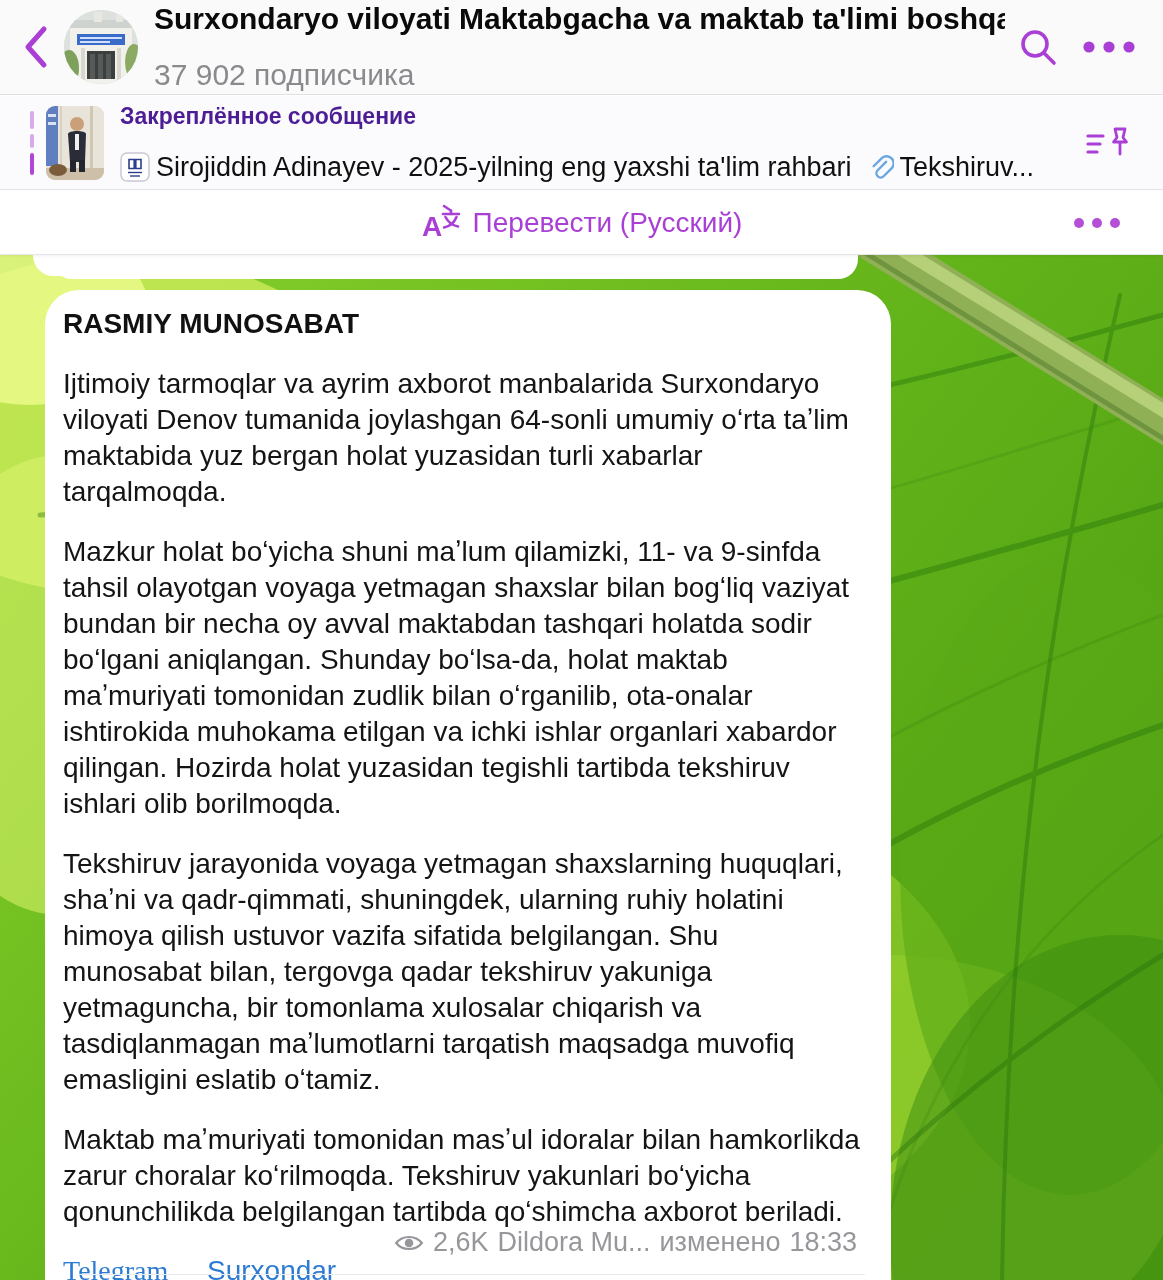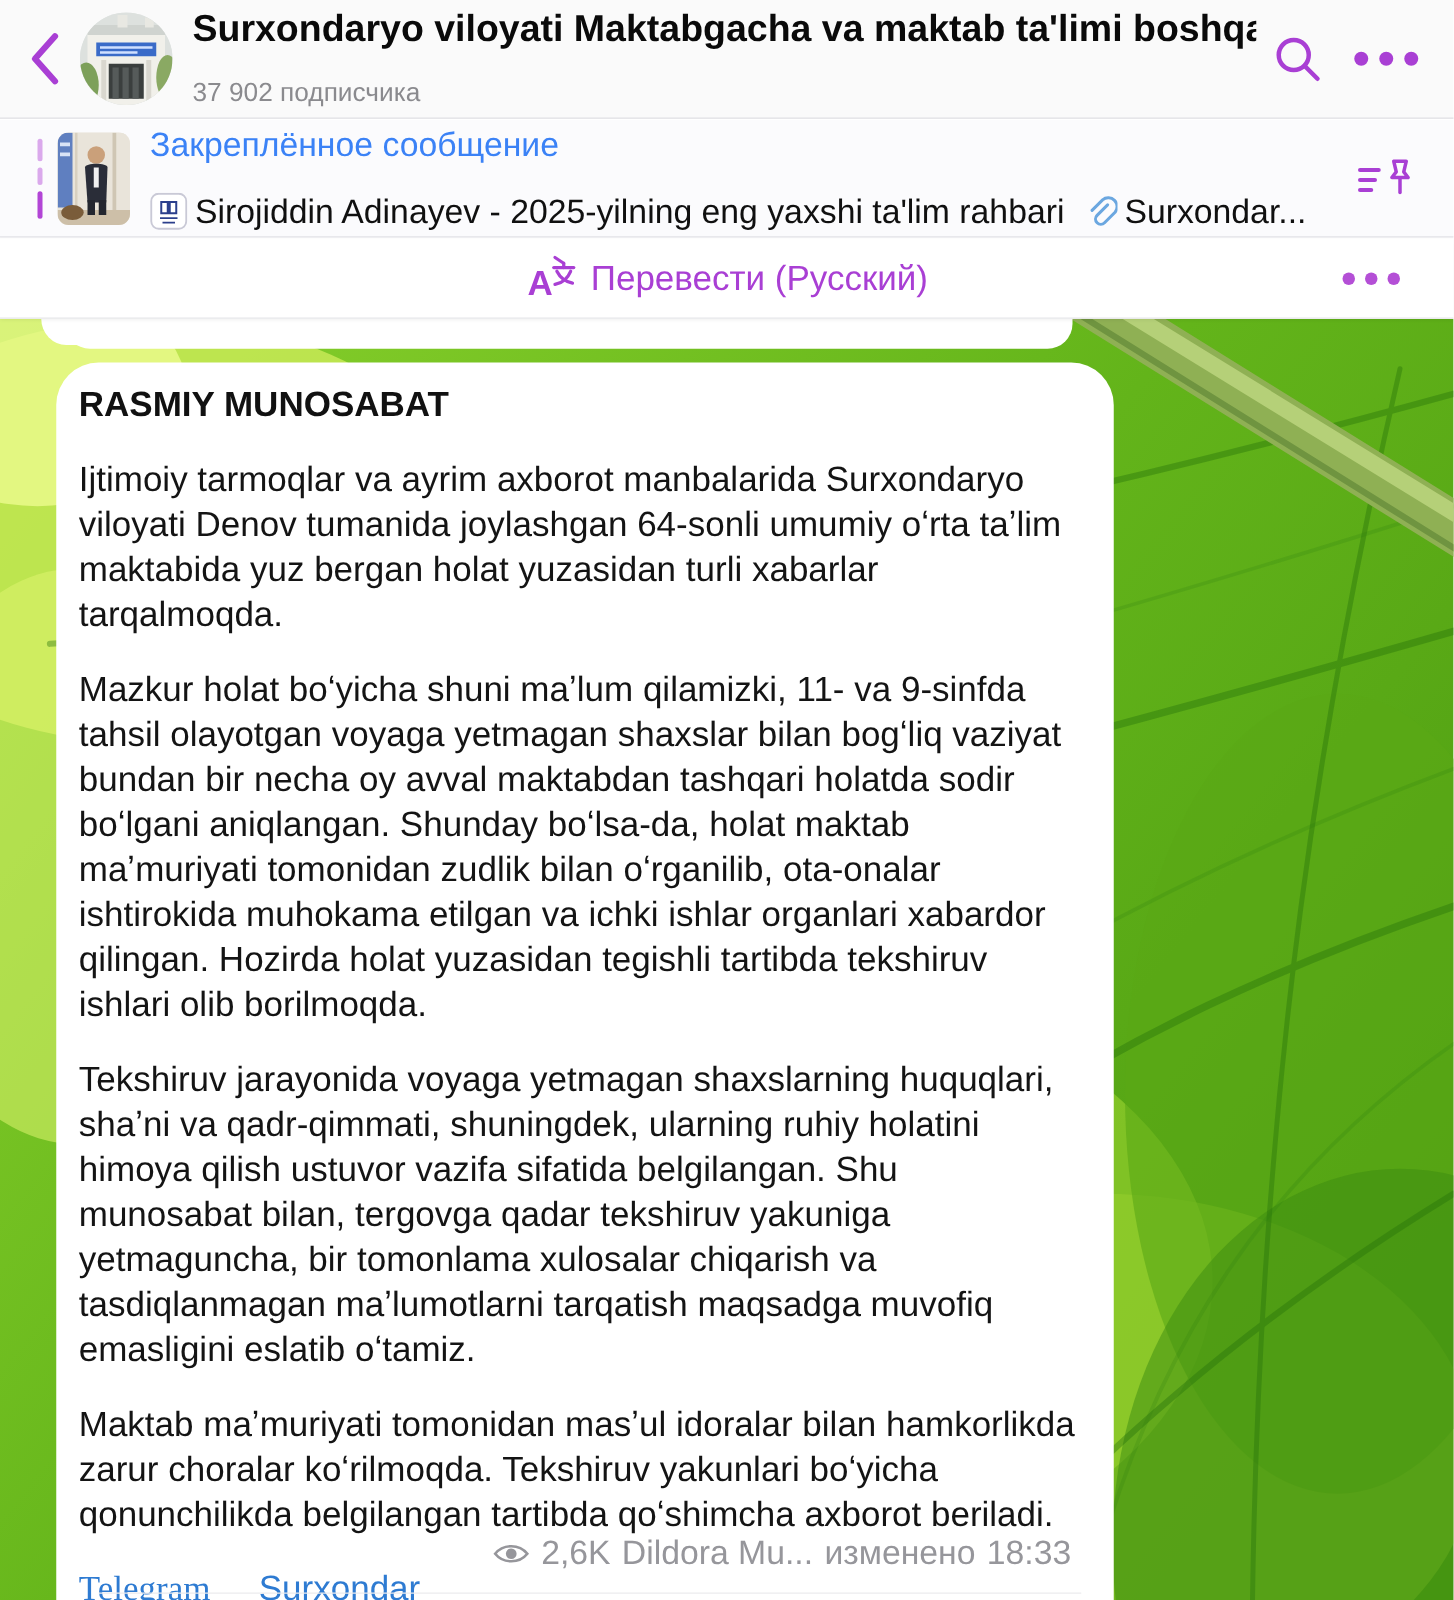--- a/index.html
+++ b/index.html
@@ -8,34 +8,34 @@
     position: relative; width: 1163px; height: 1280px; overflow: hidden;
     font-family: "Liberation Sans", "DejaVu Sans", sans-serif; background:#fff;
   }
   
   .bar { position:absolute; left:0; right:0; background:#fafafa; }
   .header { top:0; height:95px; border-bottom:1px solid #e0e0e4; display:flex; align-items:center; padding:0 16px 0 14px; z-index:6; }
   .back-btn { width:42px; height:70px; display:flex; align-items:center; justify-content:center; flex:0 0 auto; }
   .avatar { width:74px; height:74px; border-radius:50%; overflow:hidden; flex:0 0 auto; margin-left:8px; background:#dfe3e2; }
   .hgroup { flex:1 1 auto; min-width:0; margin-left:16px; }
   .htitle { font-size:30px; font-weight:600; color:#0a0a0a; white-space:nowrap; overflow:hidden; }
-  .hsub { font-size:21px; color:#8a8a8e; margin-top:22px; }
+  .hsub { font-size:30px; color:#8a8a8e; margin-top:22px; }
   .icon-btn { flex:0 0 auto; display:flex; align-items:center; justify-content:center; }
   .search-btn { width:66px; height:70px; }
   .menu-btn { width:76px; height:70px; }
 
   .pinned { top:96px; height:94px; border-bottom:1px solid #e2e2e6; background:#fbfbfd; display:flex; align-items:center; padding:0 20px 0 30px; z-index:6; }
   .pin-segments { display:flex; flex-direction:column; gap:5px; margin-right:12px; flex:0 0 auto; }
   .pin-segments i { display:block; width:4px; border-radius:2px; background:#b245d6; }
   .pin-segments i.s1 { height:18px; opacity:.45; }
   .pin-segments i.s2 { height:14px; opacity:.45; }
   .pin-segments i.s3 { height:22px; }
   .pin-thumb { width:58px; height:74px; border-radius:9px; overflow:hidden; flex:0 0 auto; background:#e9e4da; }
   .pin-texts { flex:1 1 auto; min-width:0; margin-left:16px; overflow:hidden; }
-  .pin-label { font-size:27px; font-weight:400; color:#3b82f6; }
+  .pin-label { font-size:23px; font-weight:700; color:#4c1d95; }
   .pin-preview { display:flex; align-items:center; margin-top:22px; white-space:nowrap; overflow:hidden; font-size:27px; color:#101010; }
   .pin-preview .mini-logo { width:30px; height:30px; margin-right:6px; flex:0 0 auto; }
   .pin-preview .clip { margin:0 6px 0 14px; flex:0 0 auto; }
   .pinlist-btn { flex:0 0 auto; width:70px; height:70px; display:flex; align-items:center; justify-content:center; }
 
   .translate-bar { top:191px; height:64px; background:#ffffff; border-bottom:1px solid #e6e6ea; box-shadow:0 1px 3px rgba(0,0,0,.06); display:flex; align-items:center; justify-content:center; z-index:6; }
   .translate-inner { display:flex; align-items:center; gap:10px; }
   .translate-label { font-size:28px; font-weight:500; color:#a93fd4; }
   .translate-dots { position:absolute; right:26px; top:0; height:64px; width:80px; display:flex; align-items:center; justify-content:center; }
 
@@ -179,21 +179,21 @@
         <svg class="mini-logo" viewBox="0 0 30 30">
           <rect x="1" y="1" width="28" height="28" rx="6" fill="#ffffff" stroke="#c9c9d6" stroke-width="1.5"></rect>
           <path d="M9 7.5 h5.2 v9 H9 Z M15.8 7.5 H21 v9 h-5.2 Z" fill="none" stroke="#2b3f8c" stroke-width="1.6"></path>
           <line x1="8" y1="20.5" x2="22" y2="20.5" stroke="#2b3f8c" stroke-width="1.4"></line>
           <line x1="10" y1="24" x2="20" y2="24" stroke="#2b3f8c" stroke-width="1.4"></line>
         </svg>
         <span>Sirojiddin Adinayev - 2025-yilning eng yaxshi ta'lim rahbari</span>
         <svg class="clip" width="28" height="28" viewBox="0 0 30 30">
           <path d="M21.5 9.5 l-9 9 a4.5 4.5 0 0 0 6.4 6.4 l9-9 a7.6 7.6 0 0 0 -10.7-10.7 l-9 9" fill="none" stroke="#6ba7e0" stroke-width="2.6" stroke-linecap="round"></path>
         </svg>
-        <span>Surxondar...</span>
+        <span>Tekshiruv...</span>
       </div>
     </div>
     <div class="pinlist-btn">
       <svg width="48" height="40" viewBox="0 0 48 40">
         <g stroke="#a93fd4" stroke-width="3.2" stroke-linecap="round">
           <line x1="4" y1="13" x2="19" y2="13"></line>
           <line x1="4" y1="21" x2="16" y2="21"></line>
           <line x1="4" y1="29" x2="13" y2="29"></line>
         </g>
         <g stroke="#a93fd4" stroke-width="2.8" stroke-linejoin="round" fill="none">

